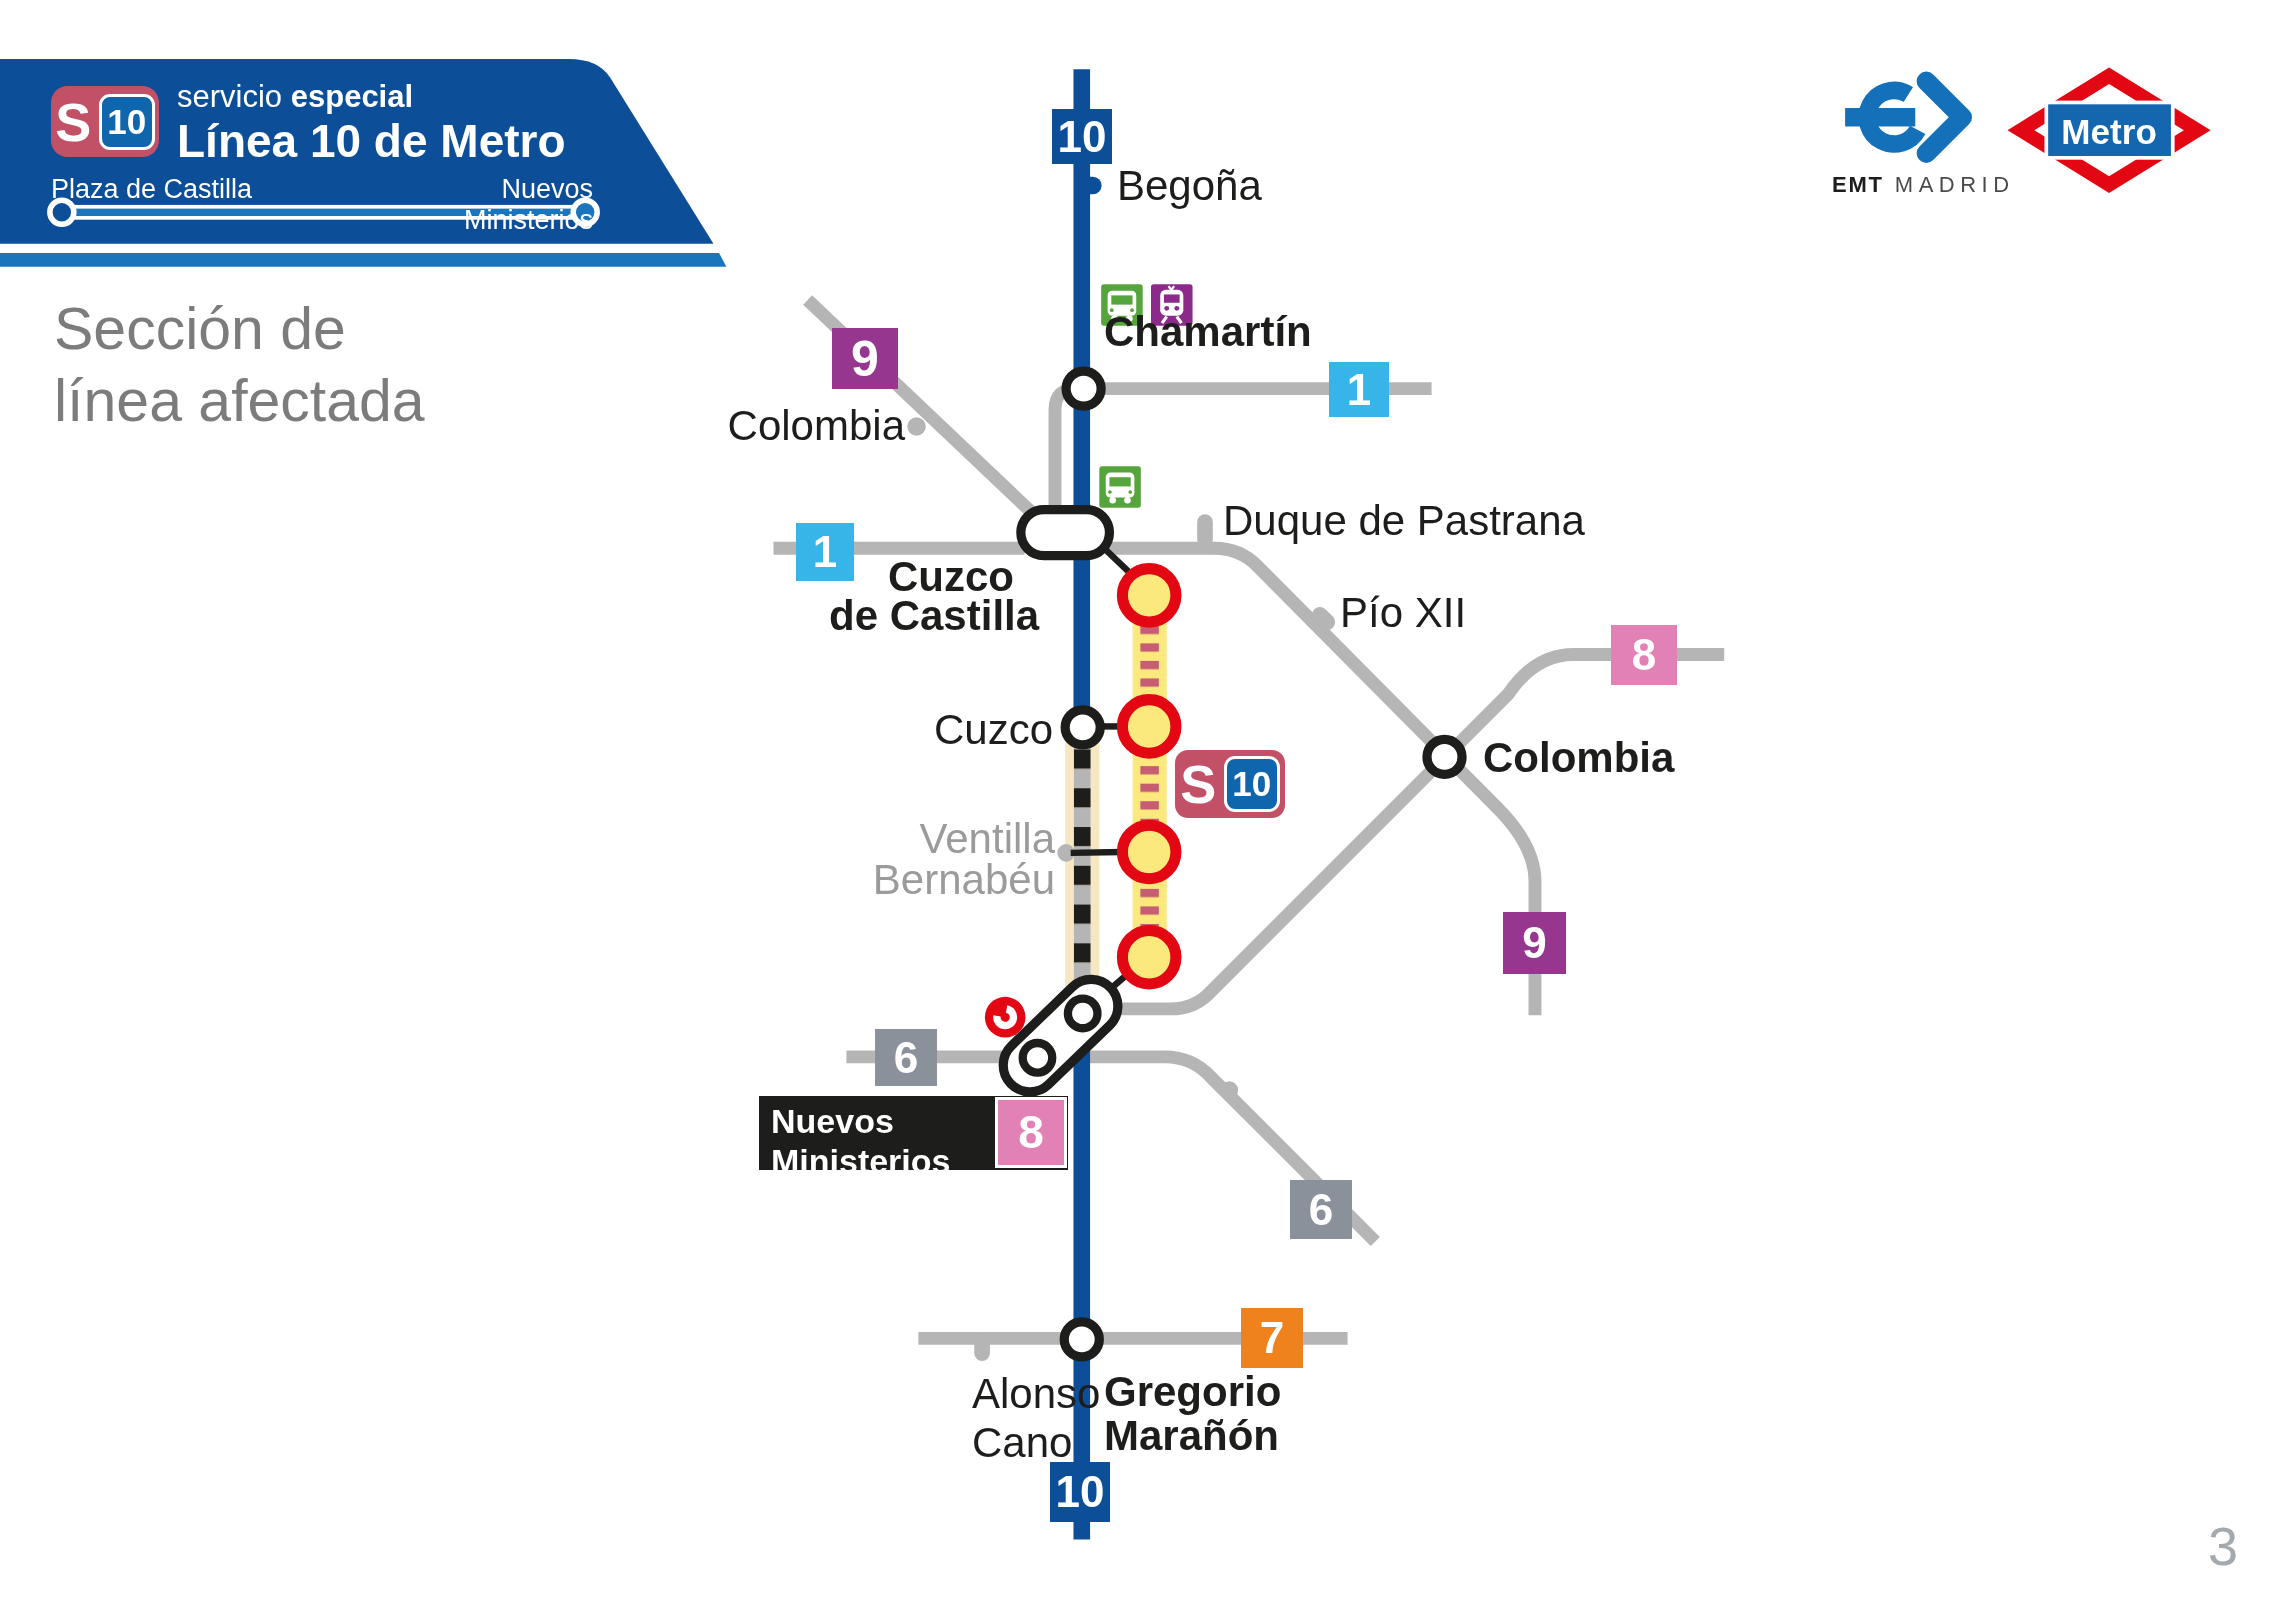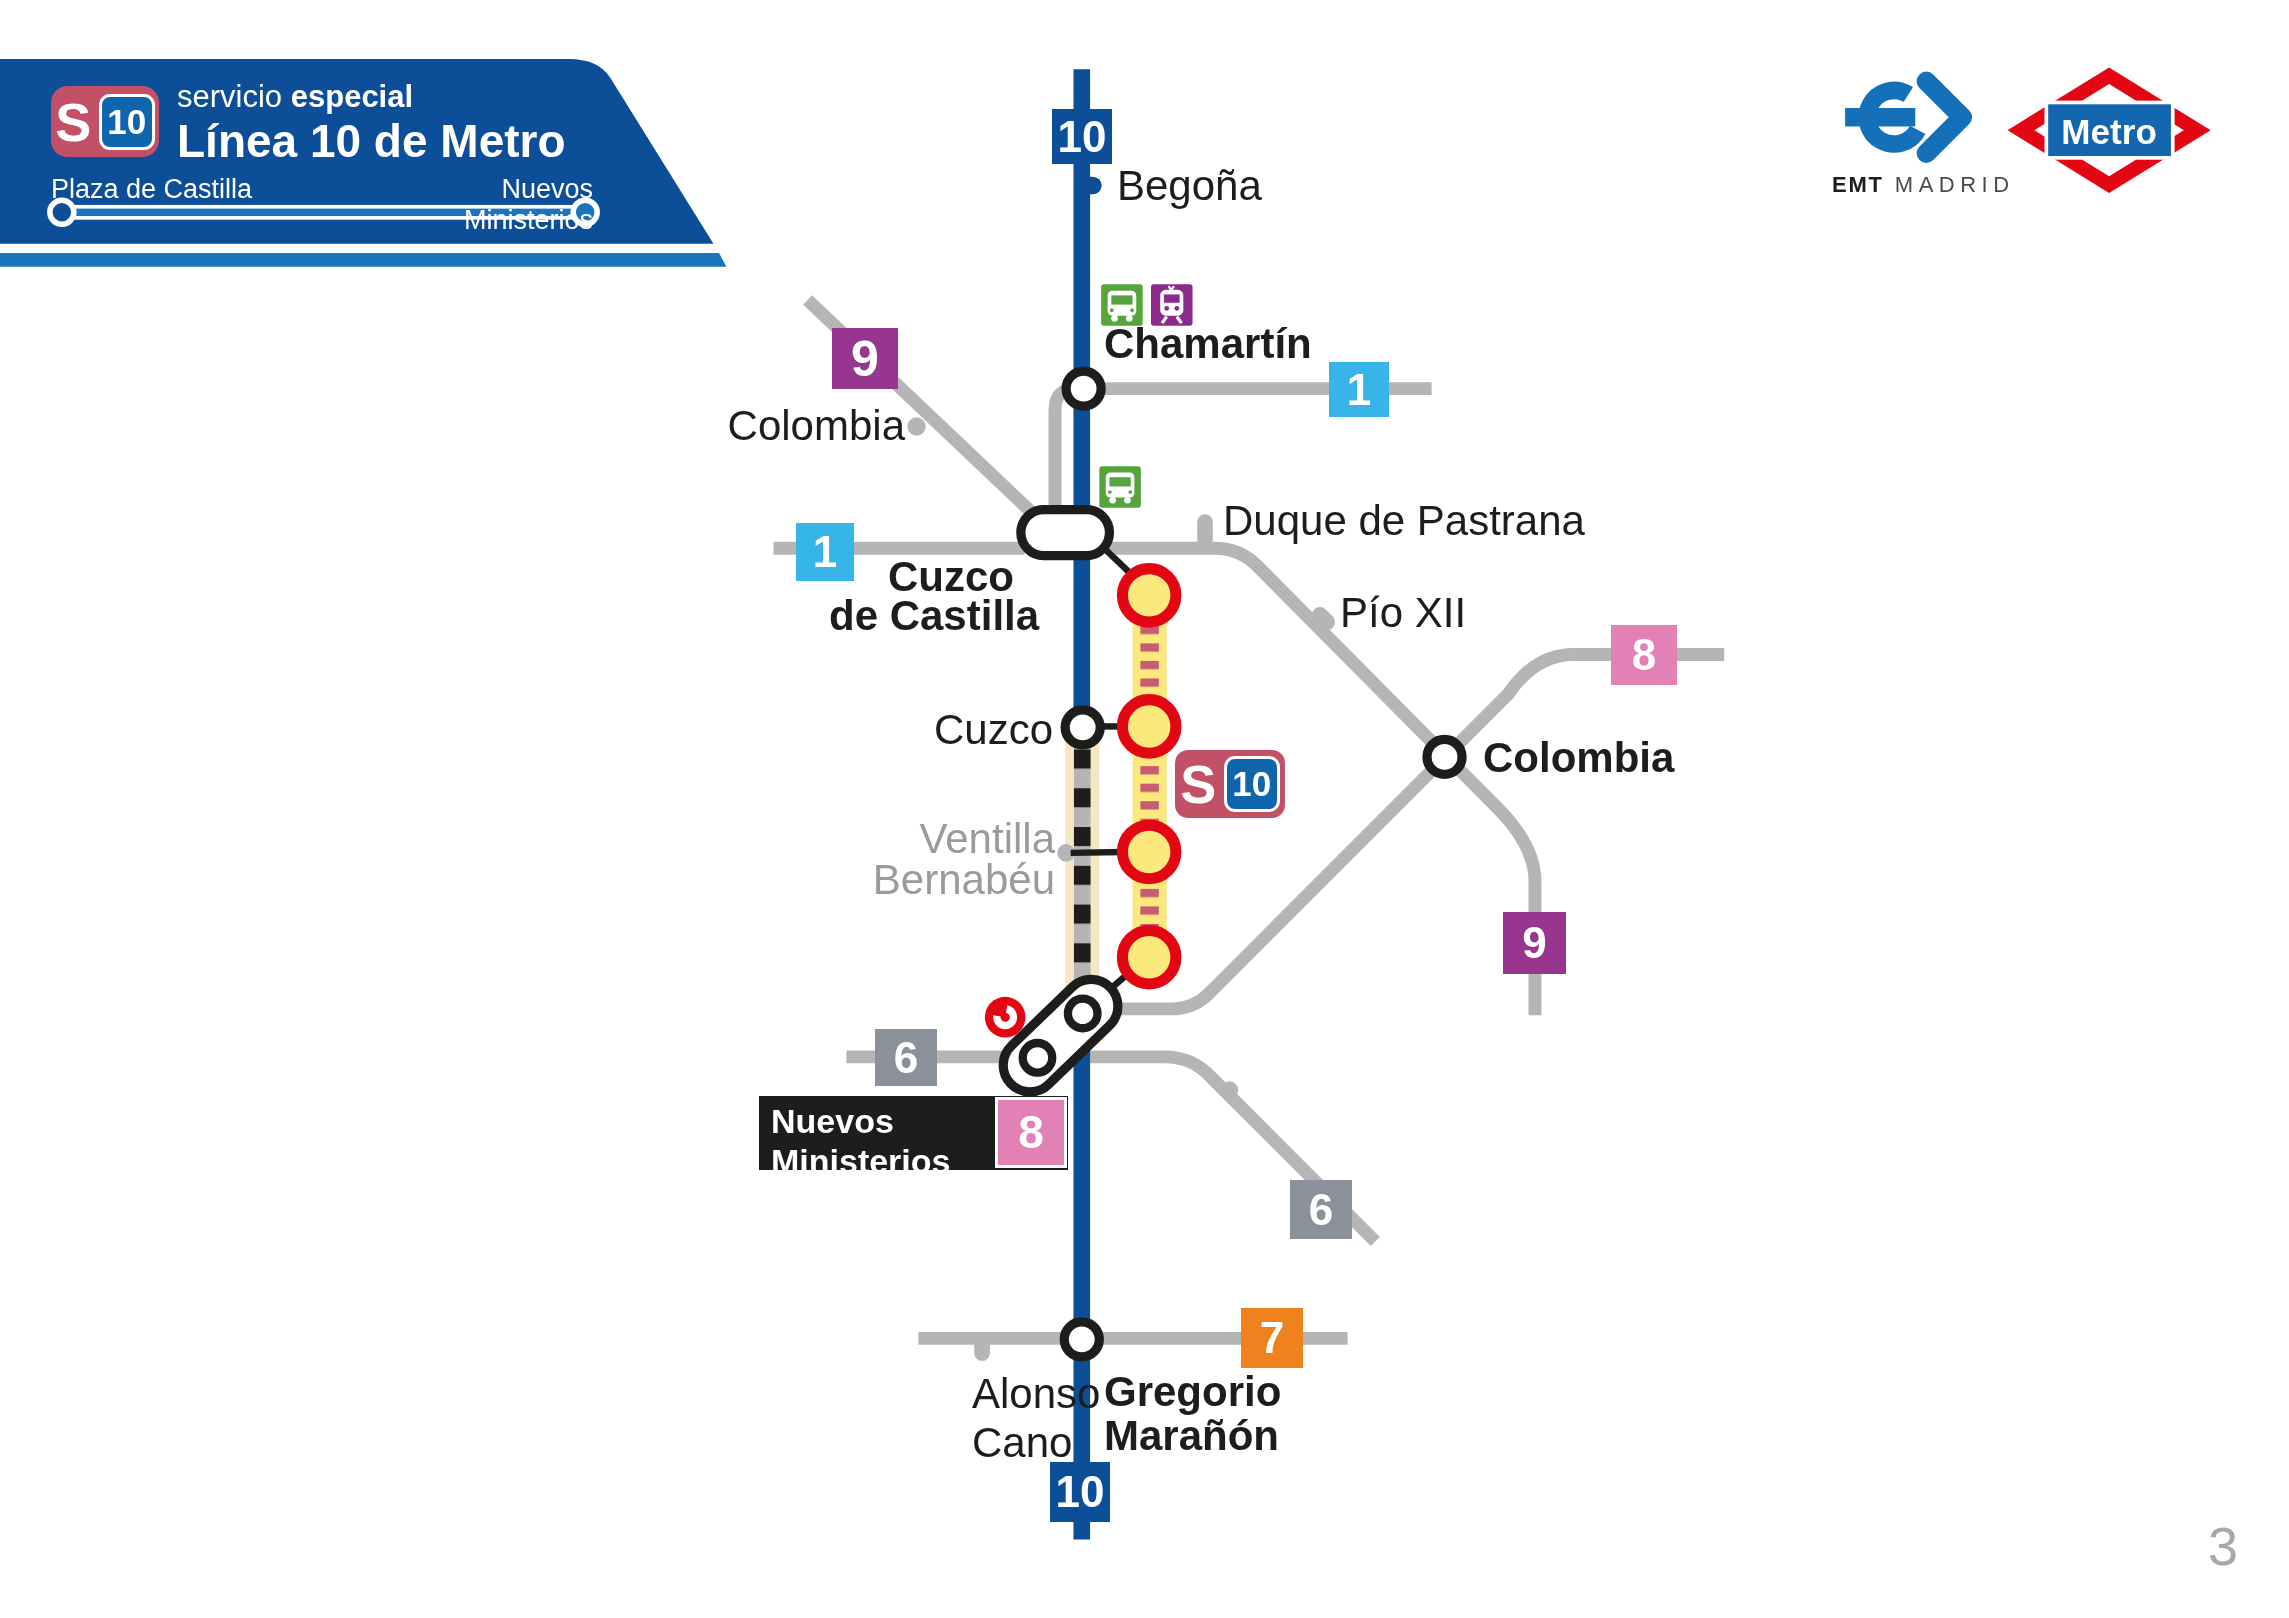--- a/index.html
+++ b/index.html
@@ -196,23 +196,27 @@
     <span class="s">S</span>
     <span class="ten">10</span>
   </div>
   <div class="banner-txt svc1"><span>servicio</span>&nbsp;<b>especial</b></div>
   <div class="banner-txt svc2">Línea 10 de Metro</div>
   <div class="banner-txt ep ep-l">Plaza de Castilla</div>
   <div class="banner-txt ep ep-r">Nuevos Ministerios</div>
 
   <div class="emt-caption"><span class="b">EMT</span><span class="m">MADRID</span></div>
 
+  <div class="title">
+    <div>Sección de</div>
+    <div>línea afectada</div>
+  </div>
 
   <div class="lbl" style="left:1117px;top:166px;">Begoña</div>
-  <div class="lbl bold" style="left:1104px;top:324px;">Chamartín</div>
+  <div class="lbl bold" style="left:1104px;top:312px;">Chamartín</div>
   <div class="lbl ra" style="left:720px;top:406px;width:185px;">Colombia</div>
   <div class="lbl bold ra" style="left:829px;top:557px;width:185px;">
     <div>Cuzco</div>
     <div>de Castilla</div>
   </div>
   <div class="lbl" style="left:1223px;top:501px;">Duque de Pastrana</div>
   <div class="lbl" style="left:1340px;top:593px;">Pío XII</div>
   <div class="lbl ra" style="left:868px;top:710px;width:185px;">Cuzco</div>
   <div class="lbl bold" style="left:1483px;top:738px;">Colombia</div>
   <div class="lbl ra graytxt" style="left:870px;top:818px;width:185px;line-height:41px;">

